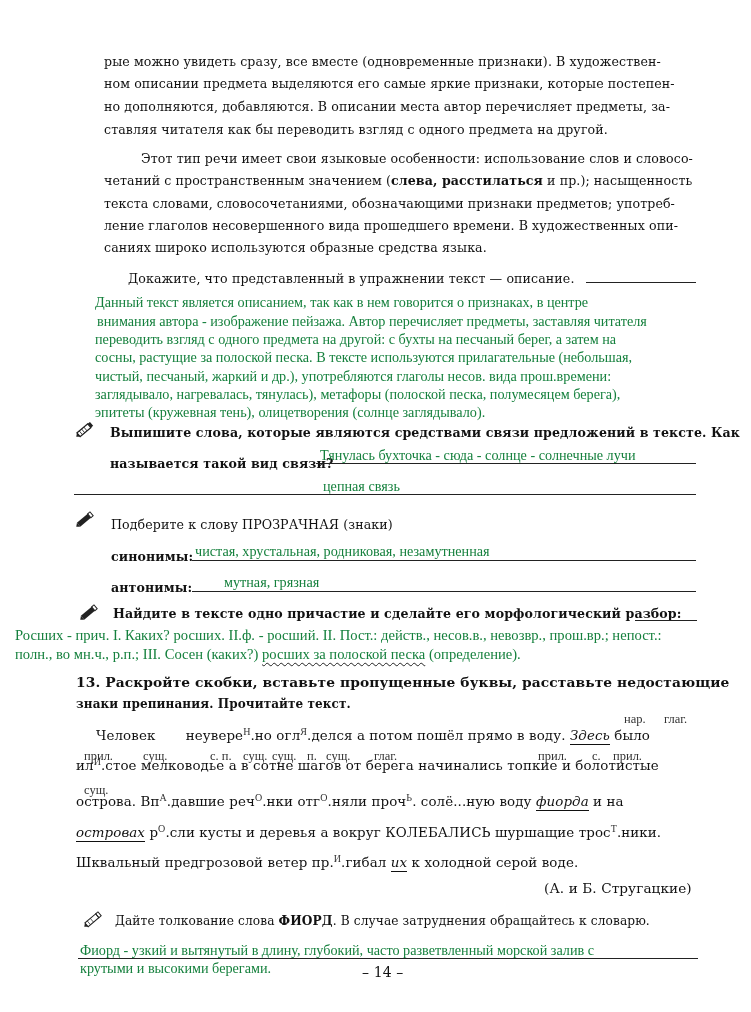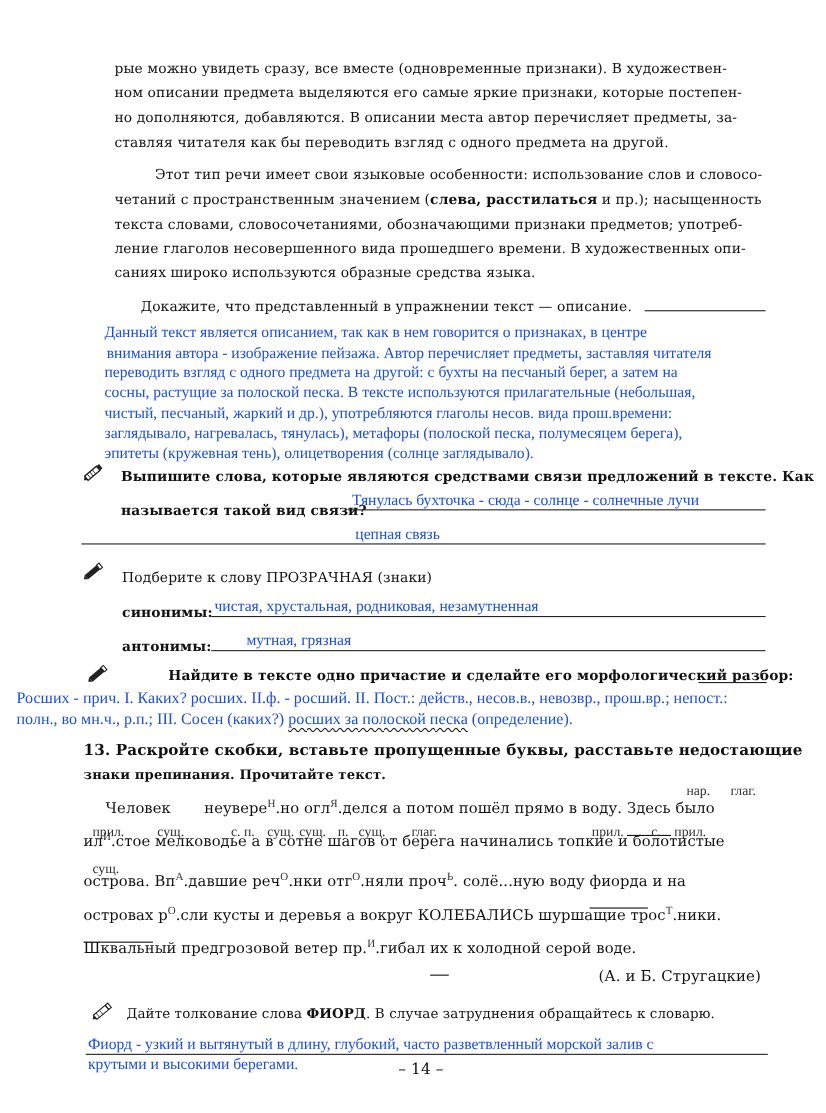--- a/index.html
+++ b/index.html
@@ -1,24 +1,24 @@
 <!DOCTYPE html>
 <html><head>
 <meta charset="utf-8">
 <style>
   html, body { margin: 0; padding: 0; background: #ffffff; }
   body { width: 751px; height: 1012px; position: relative; overflow: hidden; color: #111; }
   .abs { position: absolute; white-space: nowrap; }
   .book { font-family: "DejaVu Serif", serif; font-size: 12.6px; letter-spacing: 0.1px; }
   .bold { font-weight: bold; }
-  .hand { font-family: "Liberation Serif", serif; font-size: 14.2px; color: #1d4ed8; }
+  .hand { font-family: "Liberation Serif", serif; font-size: 14.2px; color: #15803d; }
   .tag { font-family: "Liberation Serif", serif; font-size: 12.5px; color: #333; }
   .uline { position: absolute; height: 0; border-top: 1px solid #222; }
   .wavy { text-decoration: underline wavy #222; text-decoration-thickness: 1px; text-underline-offset: 3px; }
-  .ul { border-bottom: 1.5px solid #111; padding-bottom: 16px; }
+  .ul { border-bottom: 1.5px solid #111; padding-bottom: 1px; font-style: italic; }
   .pencil { position: absolute; width: 22px; height: 20px; }
   .sup { font-family: "Liberation Serif", serif; font-size: 10px; position: relative; top: -5px; color:#333; }
 </style>
 </head>
 <body>
 
 <div class="abs book" style="left:104px;top:54px;">рые можно увидеть сразу, все вместе (одновременные признаки). В художествен-</div>
 <div class="abs book" style="left:104px;top:76px;">ном описании предмета выделяются его самые яркие признаки, которые постепен-</div>
 <div class="abs book" style="left:104px;top:99px;">но дополняются, добавляются. В описании места автор перечисляет предметы, за-</div>
 <div class="abs book" style="left:104px;top:122px;">ставляя читателя как бы переводить взгляд с одного предмета на другой.</div>
@@ -76,21 +76,21 @@
 <div class="abs hand" style="left:198px;top:574px;margin-left:26px;">мутная, грязная</div>
 <div class="uline" style="left:192px;top:591px;width:504px;"></div>
 
 <svg class="pencil" style="left:78px;top:603px;" viewBox="0 0 22 20">
   <g transform="rotate(-40 11 10)">
     <rect x="3" y="7" width="14" height="5" fill="#222"></rect>
     <polygon points="3,7 0,9.5 3,12" fill="#222"></polygon>
     <rect x="17" y="7" width="3" height="5" fill="none" stroke="#222"></rect>
   </g>
 </svg>
-<div class="abs book bold" style="left:113px;top:606px;margin-left:40px;">Найдите в тексте одно причастие и сделайте его морфологический разбор:</div>
+<div class="abs book bold" style="left:113px;top:606px;">Найдите в тексте одно причастие и сделайте его морфологический разбор:</div>
 <div class="uline" style="left:635px;top:620px;width:62px;"></div>
 <div class="abs hand" style="left:15px;top:627px;font-size:14.6px;">Росших - прич. I. Каких? росших. II.ф. - росший. II. Пост.: действ., несов.в., невозвр., прош.вр.; непост.:</div>
 <div class="abs hand" style="left:15px;top:646px;font-size:14.6px;">
   <span>полн., во мн.ч., р.п.; III. Сосен (каких?) </span><span class="wavy">росших за полоской песка</span><span> (определение).</span>
 </div>
 
 <div class="abs book bold" style="left:76px;top:674px;font-size:13.8px;">
   <span>13.</span>
   <span>Раскройте скобки, вставьте пропущенные буквы, расставьте недостающие</span>
 </div>

